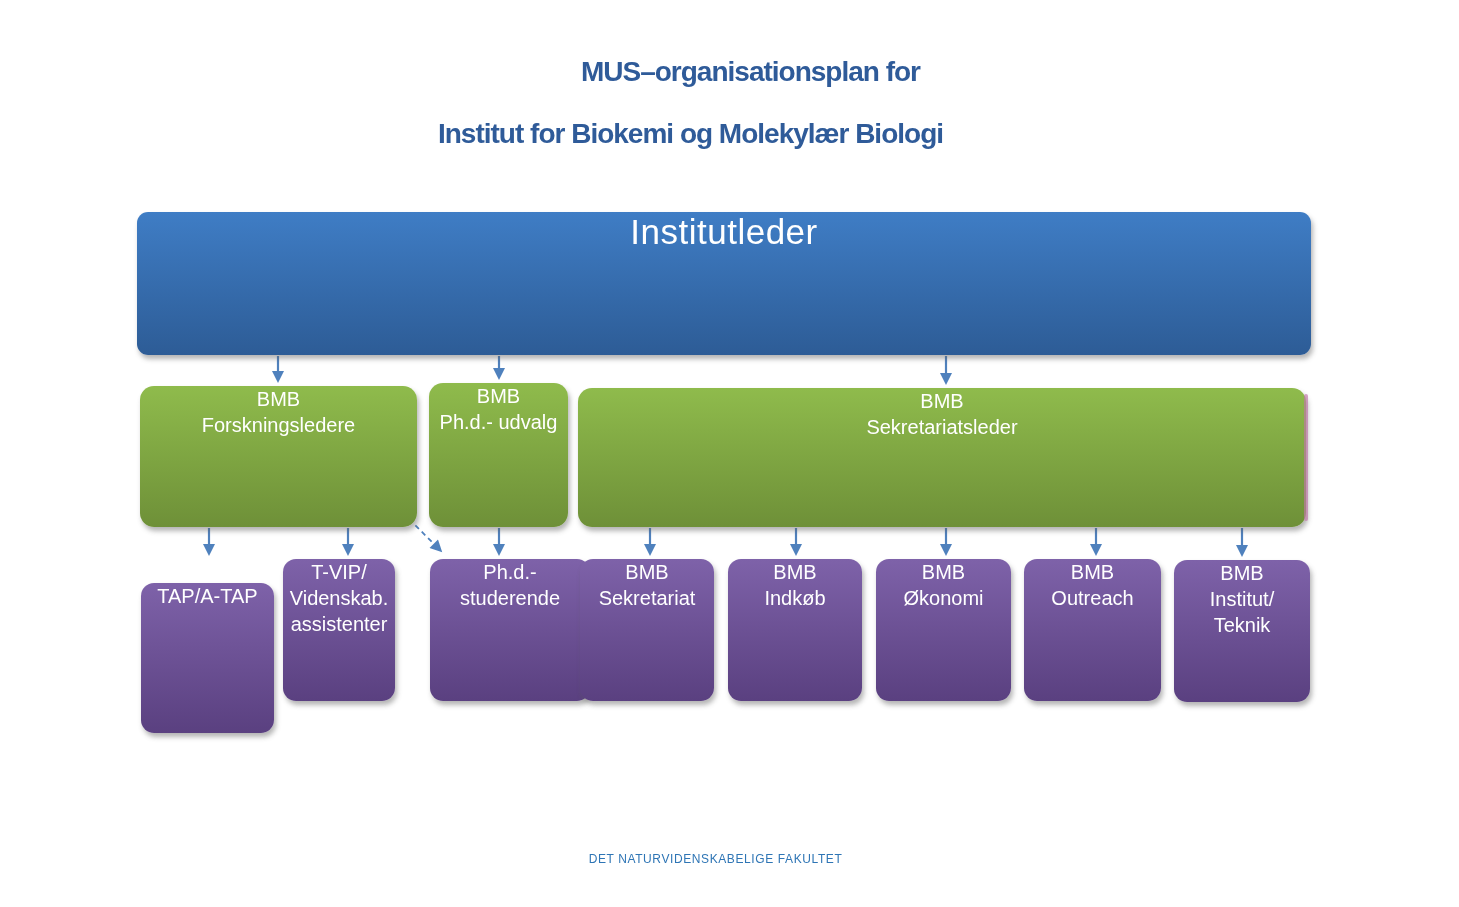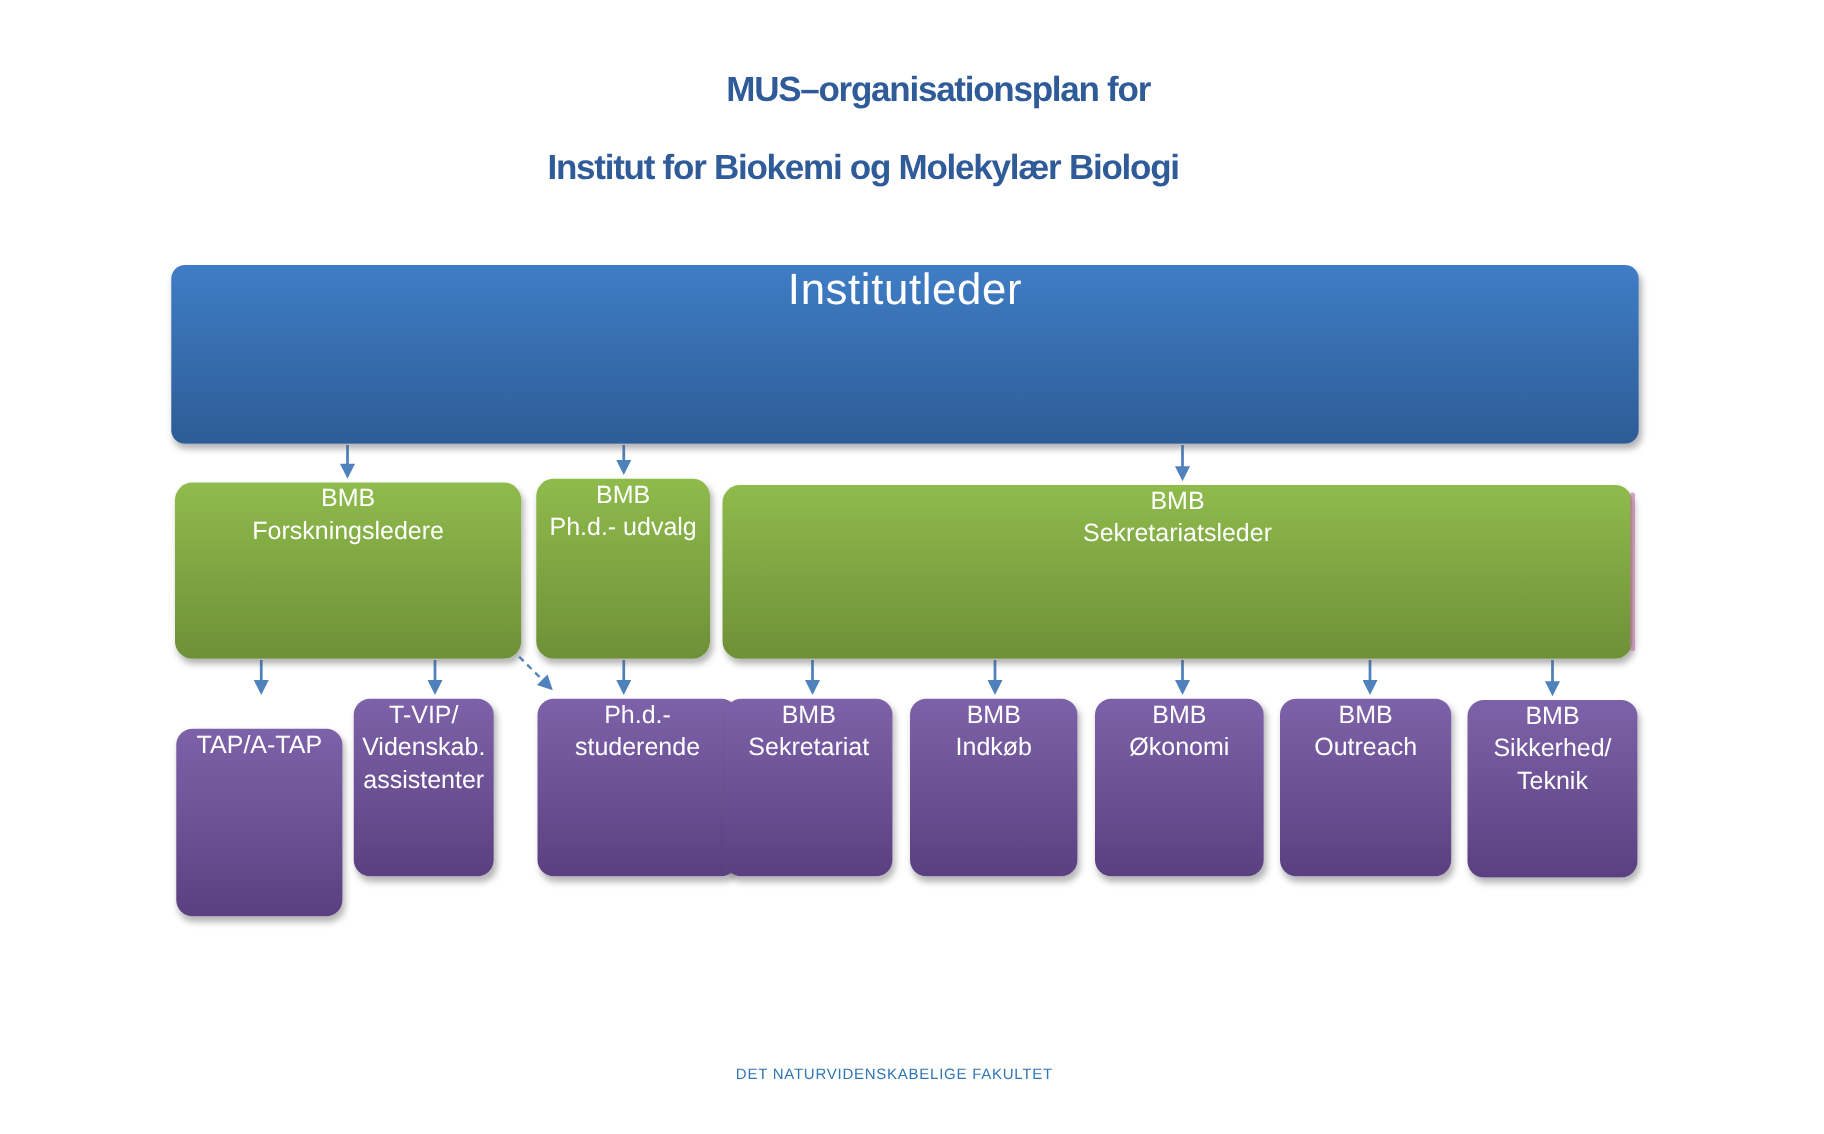--- a/index.html
+++ b/index.html
@@ -162,19 +162,19 @@
     <span class="line">Økonomi</span>
   </div>
 
   <div class="node node-purple p-7">
     <span class="line">BMB</span>
     <span class="line">Outreach</span>
   </div>
 
   <div class="node node-purple p-8">
     <span class="line">BMB</span>
-    <span class="line">Sikkerhed/</span>
+    <span class="line">Institut/</span>
     <span class="line">Teknik</span>
   </div>
 
   <div class="footer">DET NATURVIDENSKABELIGE FAKULTET</div>
 
 </div>
 
 </body></html>

